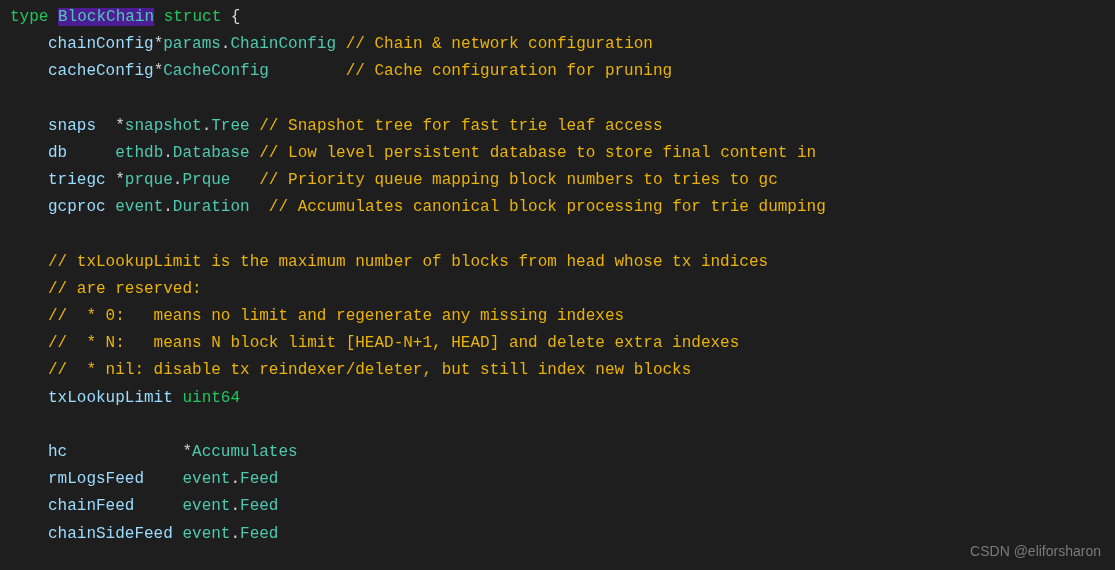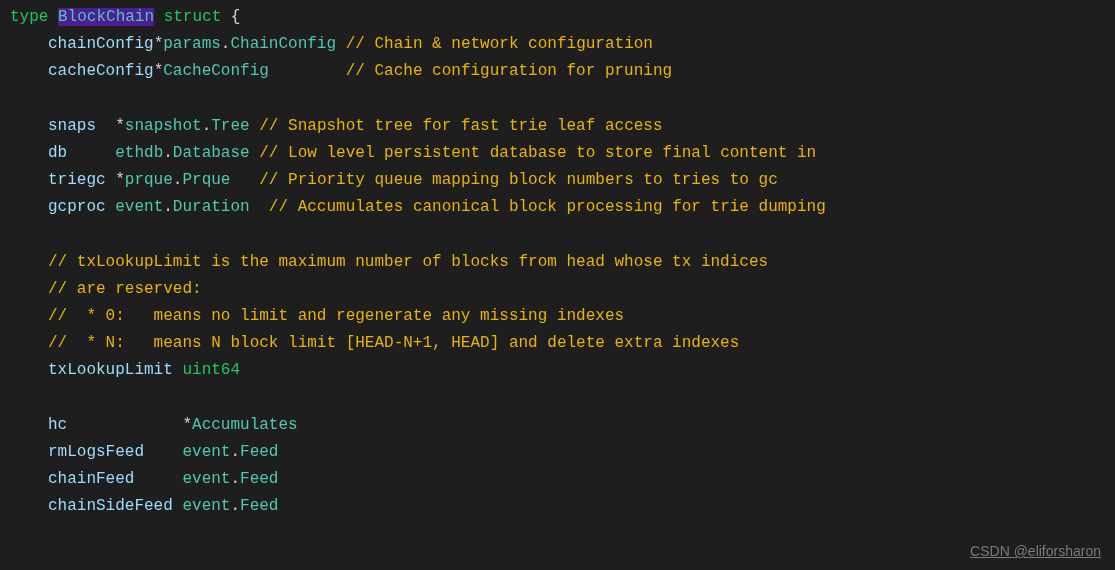--- a/index.html
+++ b/index.html
@@ -23,40 +23,40 @@
     .punct { color: #d4d4d4; }
     .comment { color: #eab308; text-align: right; }
     .indent1 { padding-left: 38px; }
     .watermark {
       position: absolute;
       bottom: 6px;
       right: 14px;
       color: #7a7a7a;
       font-size: 14px;
       font-family: sans-serif;
-      text-decoration: underline;
     }
   </style>
 </head>
 <body>
 
 <div id="code-root">
     <div class="line"><span class="kw">type</span> <span class="typename-hl">BlockChain</span> <span class="kw">struct</span> <span class="punct">{</span></div>
     <div class="line indent1"><span class="ident">chainConfig</span><span class="punct">*</span><span class="typename">params</span><span class="punct">.</span><span class="typename">ChainConfig</span> <span class="comment">// Chain &amp; network configuration</span></div>
     <div class="line indent1"><span class="ident">cacheConfig</span><span class="punct">*</span><span class="typename">CacheConfig</span>        <span class="comment">// Cache configuration for pruning</span></div>
     <div class="line">&nbsp;</div>
     <div class="line indent1"><span class="ident">snaps</span> <span class="punct"> *</span><span class="typename">snapshot</span><span class="punct">.</span><span class="typename">Tree</span> <span class="comment">// Snapshot tree for fast trie leaf access</span></div>
     <div class="line indent1"><span class="ident">db</span>    <span class="punct"> </span><span class="typename">ethdb</span><span class="punct">.</span><span class="typename">Database</span> <span class="comment">// Low level persistent database to store final content in</span></div>
     <div class="line indent1"><span class="ident">triegc</span><span class="punct"> *</span><span class="typename">prque</span><span class="punct">.</span><span class="typename">Prque</span>   <span class="comment">// Priority queue mapping block numbers to tries to gc</span></div>
     <div class="line indent1"><span class="ident">gcproc</span><span class="punct"> </span><span class="typename">event</span><span class="punct">.</span><span class="typename">Duration</span>  <span class="comment">// Accumulates canonical block processing for trie dumping</span></div>
     <div class="line">&nbsp;</div>
     <div class="line indent1"><span class="comment">// txLookupLimit is the maximum number of blocks from head whose tx indices</span></div>
     <div class="line indent1"><span class="comment">// are reserved:</span></div>
     <div class="line indent1"><span class="comment">//  * 0:   means no limit and regenerate any missing indexes</span></div>
     <div class="line indent1"><span class="comment">//  * N:   means N block limit [HEAD-N+1, HEAD] and delete extra indexes</span></div>
+    <div class="line indent1"><span class="comment">//  * nil: disable tx reindexer/deleter, but still index new blocks</span></div>
     <div class="line indent1"><span class="ident">txLookupLimit</span><span class="punct"> </span><span class="kw">uint64</span></div>
     <div class="line">&nbsp;</div>
     <div class="line indent1"><span class="ident">hc</span>           <span class="punct"> *</span><span class="typename">Accumulates</span></div>
     <div class="line indent1"><span class="ident">rmLogsFeed</span>   <span class="punct"> </span><span class="typename">event</span><span class="punct">.</span><span class="typename">Feed</span></div>
     <div class="line indent1"><span class="ident">chainFeed</span>    <span class="punct"> </span><span class="typename">event</span><span class="punct">.</span><span class="typename">Feed</span></div>
     <div class="line indent1"><span class="ident">chainSideFeed</span><span class="punct"> </span><span class="typename">event</span><span class="punct">.</span><span class="typename">Feed</span></div>
   </div>
 <div class="watermark">CSDN @eliforsharon</div>
 
 </body></html>

